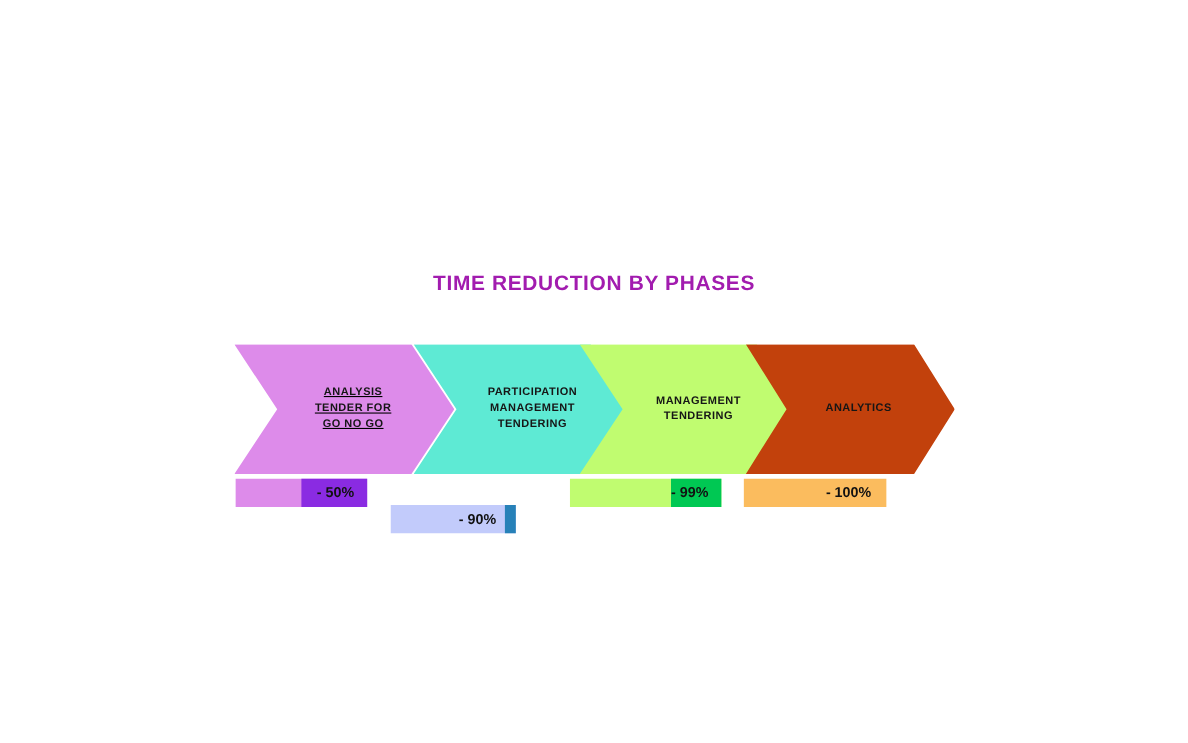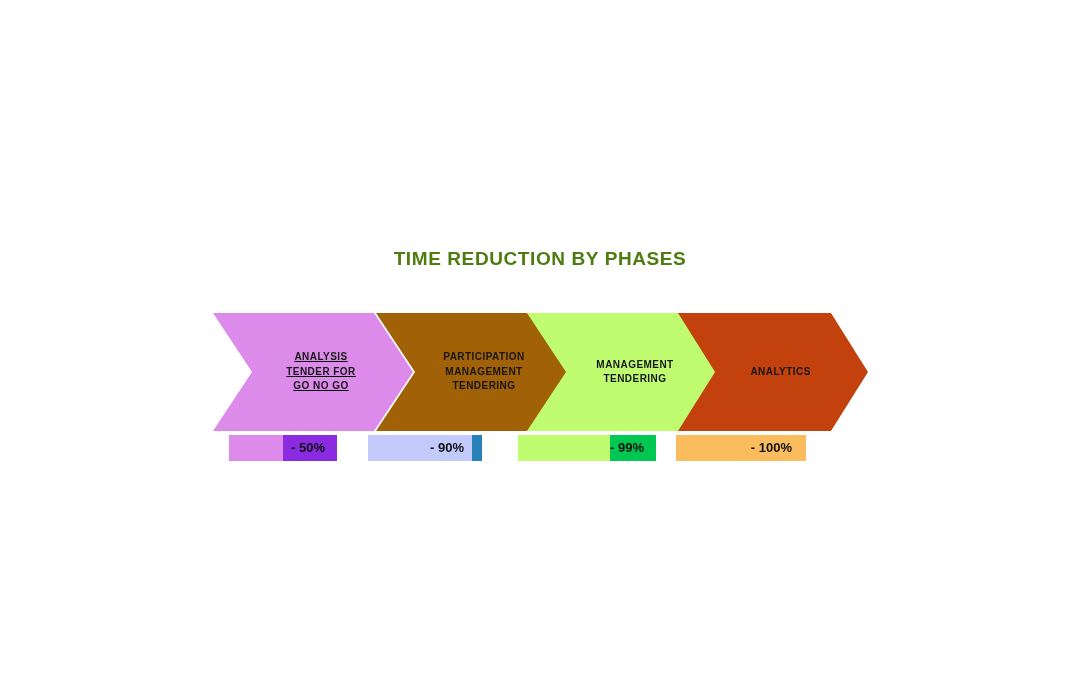--- a/index.html
+++ b/index.html
@@ -105,56 +105,56 @@
     font-weight: bold;
     color: #111111;
     white-space: nowrap;
   }
 </style>
 </head>
 <body style="background: rgb(255, 255, 255);">
 
 <div id="infographic">
 
-  <div class="chart-title" style="color: #4d7c0f;">TIME REDUCTION BY PHASES</div>
+  <div class="chart-title" style="color: #a21caf;">TIME REDUCTION BY PHASES</div>
 
   <div class="chevron-row">
 
     <div class="chevron first" style="left: 0px; width: 200px; background: rgb(221, 139, 234); text-decoration: underline;">
       <span class="chevron-label">ANALYSIS
 TENDER FOR
 GO NO GO</span>
     </div>
 
-    <div class="chevron" style="left: 163px; width: 200px; background: #a16207;">
+    <div class="chevron" style="left: 163px; width: 200px; background: #5eead4;">
       <span class="chevron-label">PARTICIPATION
 MANAGEMENT
 TENDERING</span>
     </div>
 
     <div class="chevron" style="left: 314px; width: 200px; background: rgb(192, 252, 112);">
       <span class="chevron-label">MANAGEMENT
 TENDERING</span>
     </div>
 
     <div class="chevron" style="left: 465px; width: 190px; background: #c2410c;">
       <span class="chevron-label">ANALYTICS</span>
     </div>
 
   </div>
 
   <div class="bars-row">
 
-    <div class="bar" style="left:16px; width:108px;">
+    <div class="bar" style="left:1px; width:120px;">
       <div class="bar-track" style="background: rgb(221, 139, 234);"></div>
       <div class="bar-fill" style="background: rgb(138, 43, 226); width: 50%;"></div>
       <span class="bar-value" style="right:12px;">- 50%</span>
     </div>
 
-    <div class="bar" style="left:155px; width:114px;">
+    <div class="bar" style="left:142px; width:114px;margin-top:24px;">
       <div class="bar-track" style="background: rgb(194, 203, 251);"></div>
       <div class="bar-fill" style="background: rgb(39, 129, 184); width: 9%;"></div>
       <span class="bar-value" style="right:18px;">- 90%</span>
     </div>
 
     <div class="bar" style="left:305px; width:138px;">
       <div class="bar-track" style="background: rgb(192, 252, 112);"></div>
       <div class="bar-fill" style="background: rgb(0, 200, 83); width: 33%;"></div>
       <span class="bar-value" style="right:12px;">- 99%</span>
     </div>

